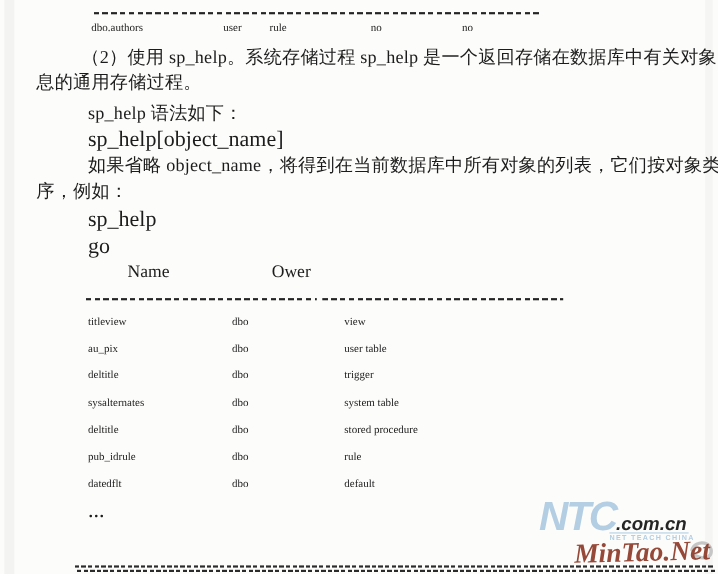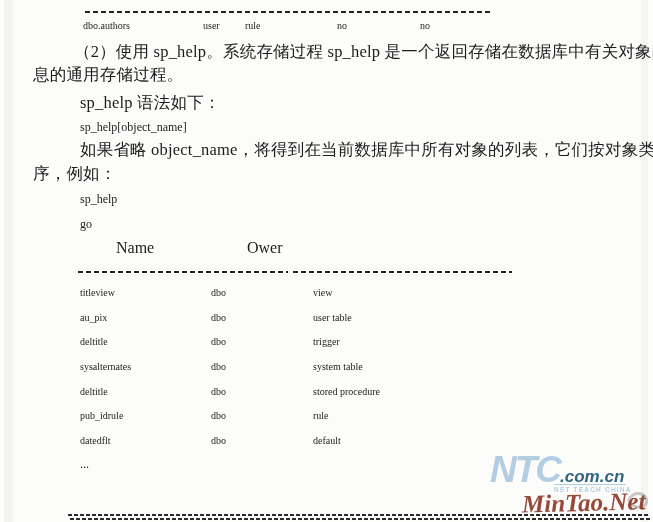--- a/index.html
+++ b/index.html
@@ -11,40 +11,40 @@
     color:#1c1c1c;
     overflow:hidden;
   }
   .streak-left{position:absolute;left:4px;top:0;width:9px;height:100%;
     background:rgba(100,100,100,0.06);}
   .streak-right{position:absolute;left:641px;top:0;width:7px;height:100%;
     background:rgba(100,100,100,0.045);}
   .line{position:absolute;white-space:pre;line-height:18px;}
   .cn{font-size:16.5px;letter-spacing:0.2px;}
   .latin{font-size:15.5px;}
-  .latin16{font-size:12px;}
+  .latin16{font-size:20px;}
   .dash-line{position:absolute;height:2px;
     background:repeating-linear-gradient(90deg,#242424 0 5px,transparent 5px 8px);}
   .dense-line{position:absolute;height:6px;
     background:
       repeating-linear-gradient(90deg,#2b2b2b 0 4px,transparent 4px 6px) 0 0/100% 2px no-repeat,
       repeating-linear-gradient(90deg,#2b2b2b 0 4px,transparent 4px 6px) 2px 4px/100% 2px no-repeat;}
   .trow{position:absolute;left:80px;height:18px;width:480px;}
   .cell{position:absolute;top:0;white-space:pre;font-size:10px;}
   .c-name{left:0;}
   .c-owner{left:131px;}
   .c-type{left:233px;}
   .authors-row{position:absolute;left:83px;top:20px;height:18px;width:480px;}
   .a1{left:0;} .a2{left:120px;} .a3{left:162px;} .a4{left:254px;} .a5{left:337px;}
   .cols-row{position:absolute;left:68px;top:481px;height:18px;width:585px;z-index:2;}
   .k1{left:0;} .k2{left:92px;} .k3{left:229px;} .k4{left:295px;} .k5{left:352px;} .k6{left:460px;}
   .wm-ntc{position:absolute;left:490px;top:453px;z-index:1;opacity:0.85;
     font-family:"Liberation Sans", sans-serif;font-style:italic;font-weight:bold;}
   .ntc-big{font-size:37px;line-height:34px;letter-spacing:-2px;color:#a7c6e0;}
-  .ntc-domain{font-size:17px;color:#0c4a6e;letter-spacing:0;margin-top:13px;}
+  .ntc-domain{font-size:17px;color:#000000;letter-spacing:0;margin-top:13px;}
   .ntc-tagline{margin-left:64px;margin-top:-3px;width:72px;
     border-top:1.5px solid #a7c6e0;color:#a7c6e0;
     font-size:6.5px;letter-spacing:1.2px;font-style:normal;padding-top:1px;white-space:nowrap;}
   .wm-mintao{position:absolute;left:522px;top:489px;z-index:3;
     font-family:"Liberation Serif", serif;font-style:italic;font-weight:bold;
     font-size:25px;color:#8e3a28;opacity:0.92;transform:rotate(-1.5deg);white-space:nowrap;}
   .swirl{position:absolute;left:624px;top:485px;z-index:1;}
   .tbl-hdr{font-size:16px;}
 </style>
 </head>

